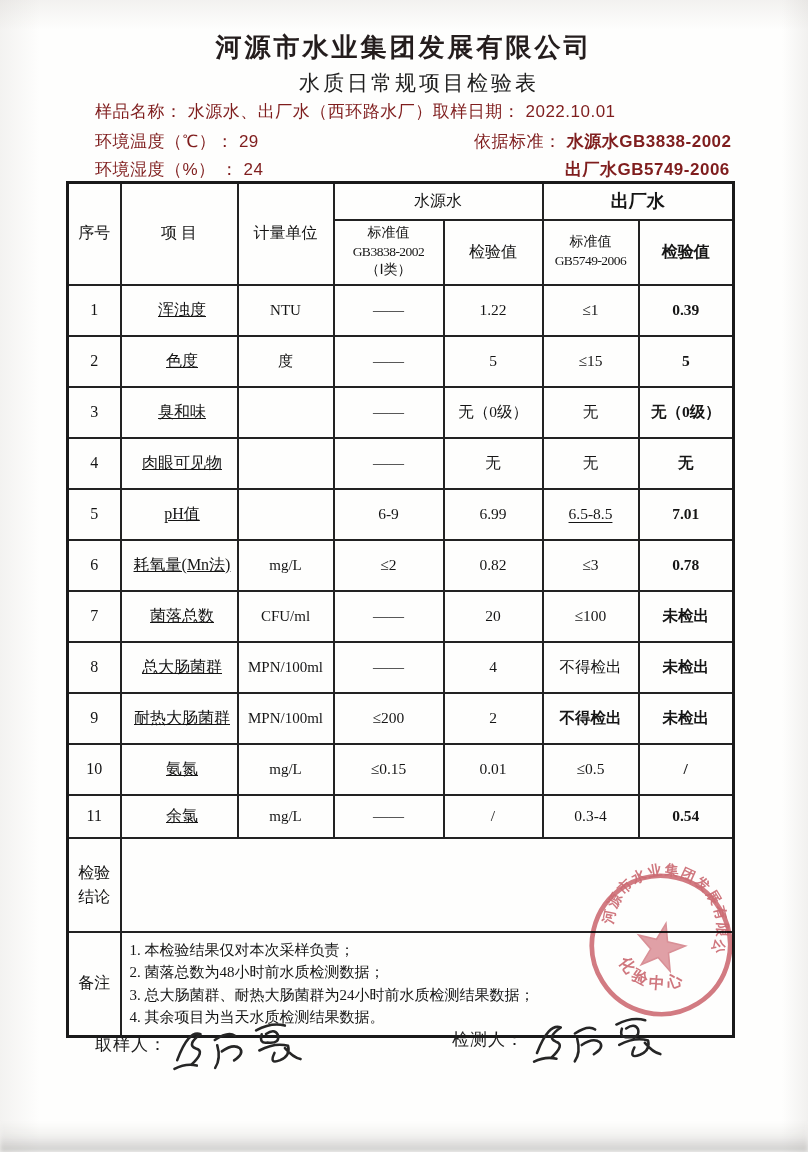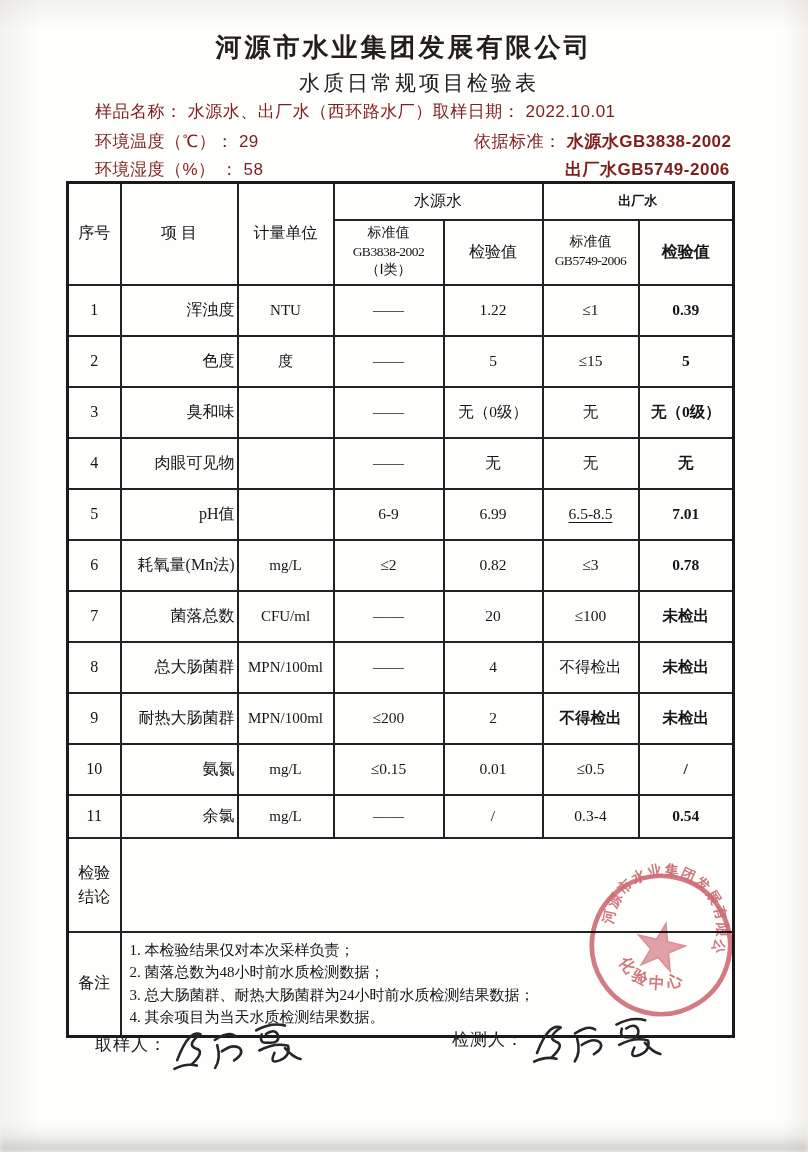--- a/index.html
+++ b/index.html
@@ -38,26 +38,26 @@
   .bold{font-weight:700;}
 
   .table-wrap{position:absolute;left:66px;top:181px;}
   table{
     border-collapse:collapse;table-layout:fixed;width:666px;
     font-family:"Liberation Serif",serif;color:#151515;
   }
   td{border:2px solid #222;text-align:center;vertical-align:middle;
      font-size:16px;padding:0 2px;overflow:hidden;}
   table{border:3px solid #1a1a1a;}
-  td.item{text-align:right;padding-left:8px;}
+  td.item{text-align:center;padding-left:8px;text-decoration:underline;}
   td.unit{font-size:15px;}
   td.std,td.val{font-size:15.5px;}
   td.outval{font-weight:700;}
   .hdr{font-size:16px;}
-  .hdr-group-out{font-weight:700;font-size:13px;}
+  .hdr-group-out{font-weight:700;font-size:18px;}
   .substd{font-size:14px;line-height:1.35;}
   .substd .gb{font-size:13.5px;letter-spacing:-0.5px;}
   .u{text-decoration:underline;text-underline-offset:3px;}
   .b{font-weight:700;}
   .concl-label div{line-height:1.5;}
   .remark-content{text-align:left;font-size:15px;line-height:1.5;padding:6px 8px;vertical-align:middle;}
   .remark-content div{white-space:nowrap;}
 
   .footer-label{position:absolute;font-size:17px;letter-spacing:1px;color:#1e1e1e;}
   .sampler{top:1033px;left:95px;}
@@ -79,21 +79,21 @@
   <div class="scan-right"></div>
 
   <div class="company-title">河源市水业集团发展有限公司</div>
   <div class="doc-title">水质日常规项目检验表</div>
 
   <div class="info-line l1"><span>样品名称： </span><span>水源水、出厂水（西环路水厂）</span><span>取样日期： </span><span>2022.10.01</span></div>
 
   <div class="info-line l2a"><span>环境温度（℃）： </span><span>29</span></div>
   <div class="info-line l2b"><span>依据标准： </span><span class="bold">水源水GB3838-2002</span></div>
 
-  <div class="info-line l3a"><span>环境湿度（%） ： </span><span>58</span></div>
+  <div class="info-line l3a"><span>环境湿度（%） ： </span><span>24</span></div>
   <div class="info-line l3b bold">出厂水GB5749-2006</div>
 
   <div class="table-wrap">
   <table>
     <colgroup>
       <col style="width:53px">
           <col style="width:117px">
           <col style="width:96px">
       <col style="width:110px">
           <col style="width:99px">

